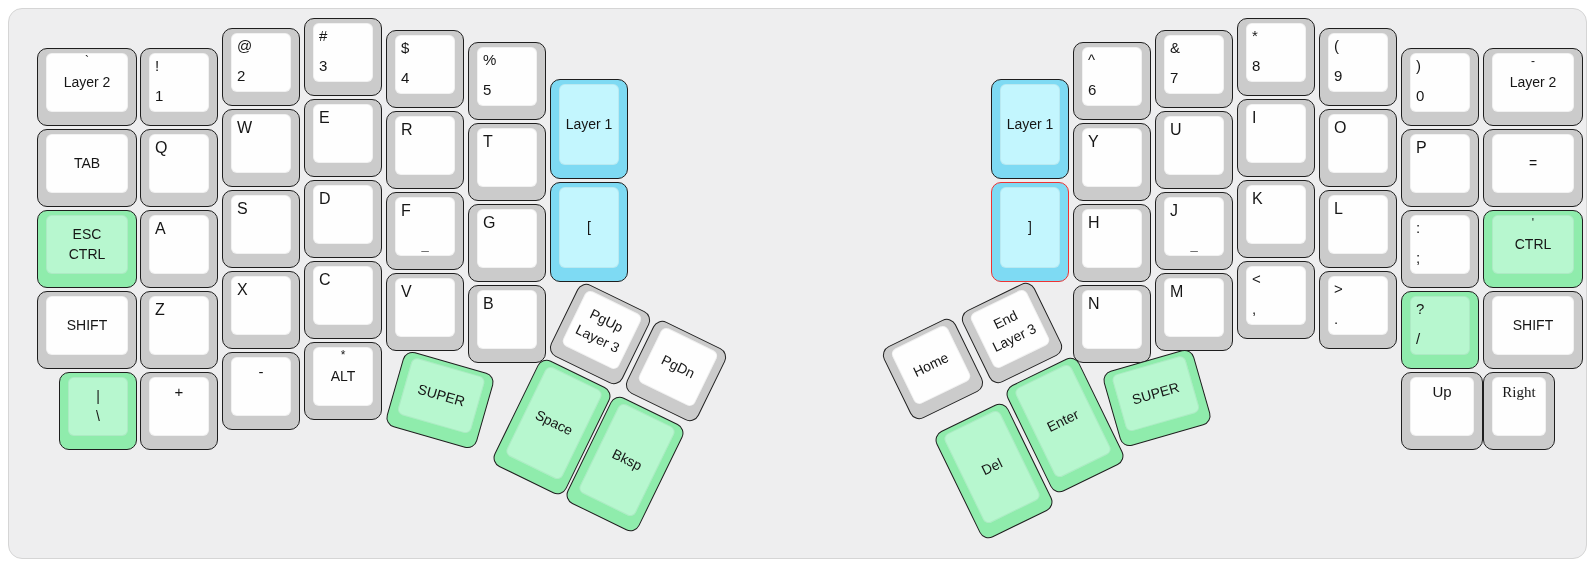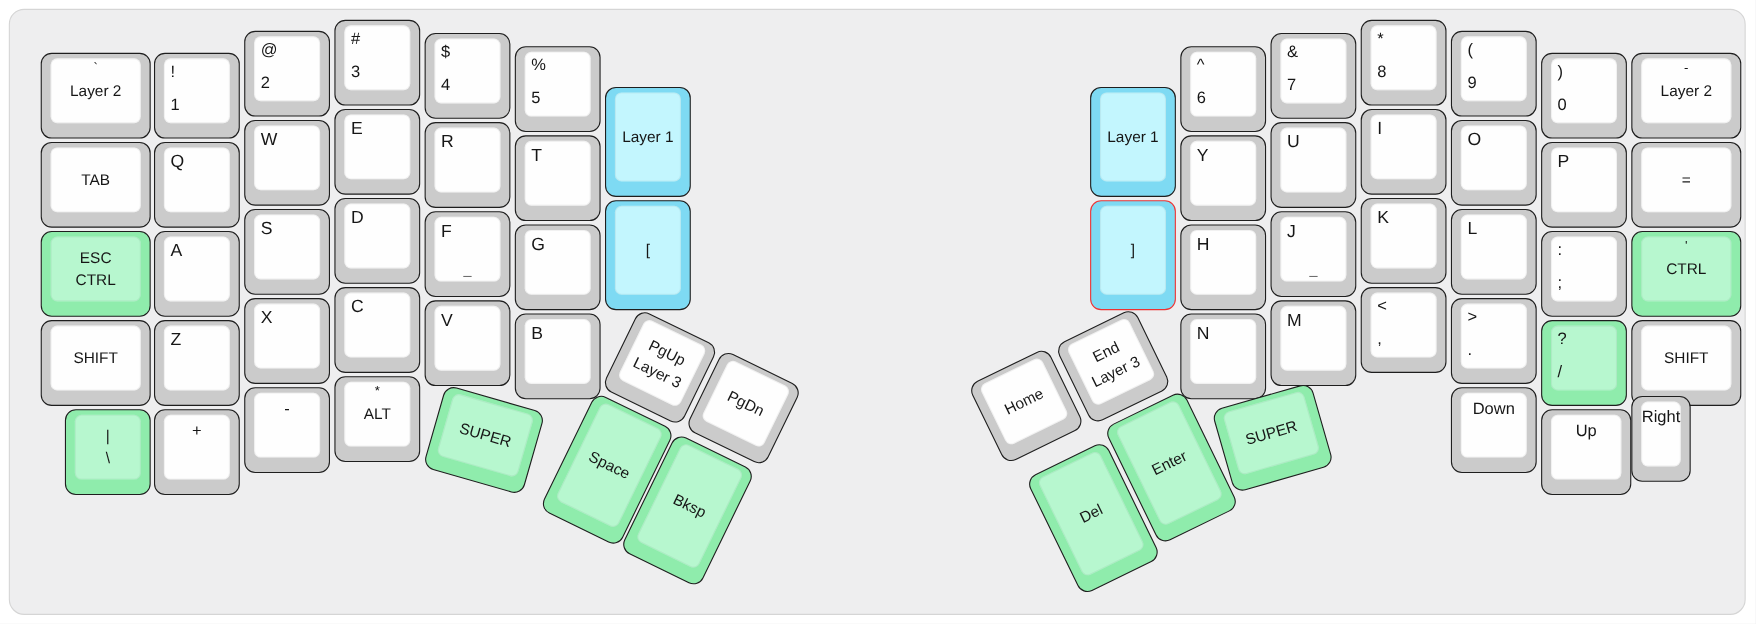--- a/index.html
+++ b/index.html
@@ -328,25 +328,20 @@
       <div class="cap">
         <span class="ln ln0">L</span>
       </div>
     </div>
     <div class="key gray s-tl2" style="left: 1319px; top: 271px; width: 78px; height: 78px;">
       <div class="cap">
         <span class="ln ln0">&gt;</span>
         <span class="ln ln1">.</span>
       </div>
     </div>
-    <div class="key gray s-tc" style="left: 1319px; top: 352px; width: 78px; height: 78px;">
-      <div class="cap">
-        <span class="ln ln0">Down</span>
-      </div>
-    </div>
     <div class="key gray s-tl2" style="left: 1401px; top: 48px; width: 78px; height: 78px;">
       <div class="cap">
         <span class="ln ln0">)</span>
         <span class="ln ln1">0</span>
       </div>
     </div>
     <div class="key gray s-tl" style="left: 1401px; top: 129px; width: 78px; height: 78px;">
       <div class="cap">
         <span class="ln ln0">P</span>
       </div>
@@ -383,21 +378,21 @@
       <div class="cap">
         <span class="ln ln0">'</span>
         <span class="ln ln1">CTRL</span>
       </div>
     </div>
     <div class="key gray s-c" style="left: 1483px; top: 291px; width: 100px; height: 78px;">
       <div class="cap">
         <span class="ln ln0">SHIFT</span>
       </div>
     </div>
-    <div class="key gray s-tc" style="left: 1483px; top: 360px; width: 54px; height: 78px;">
+    <div class="key gray s-tc" style="left: 1483px; top: 372px; width: 72px; height: 78px; font-family: Liberation Serif, serif;">
       <div class="cap">
         <span class="ln ln0">Right</span>
       </div>
     </div>
     <div class="key gray s-c" style="left: 893px; top: 329px; width: 80px; height: 80px; transform: rotate(-26deg);">
       <div class="cap">
         <span class="ln ln0">Home</span>
       </div>
     </div>
     <div class="key gray s-c2" style="left: 972px; top: 293px; width: 80px; height: 80px; transform: rotate(-26deg);">

